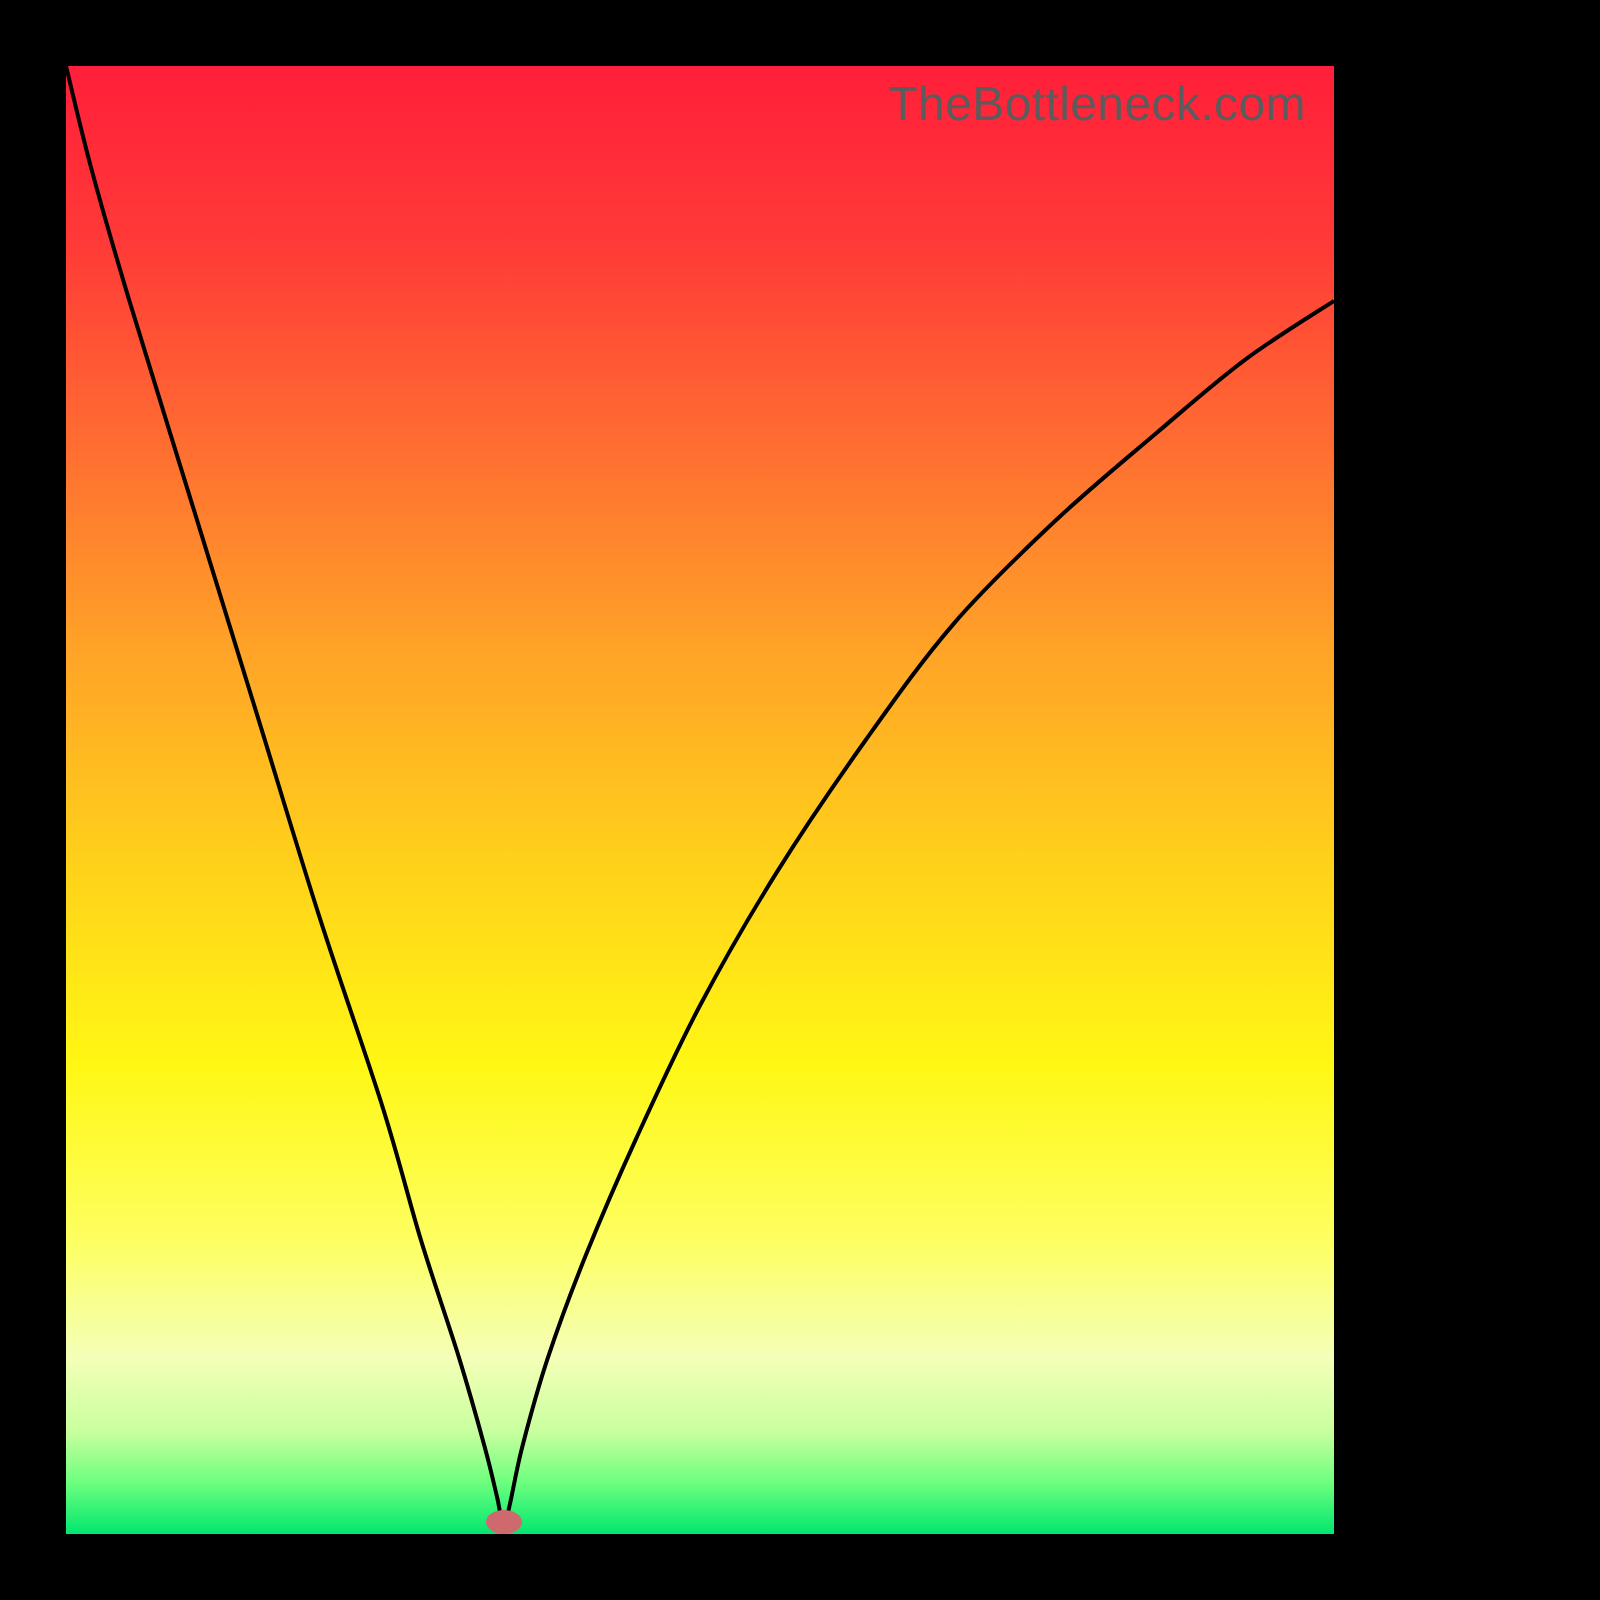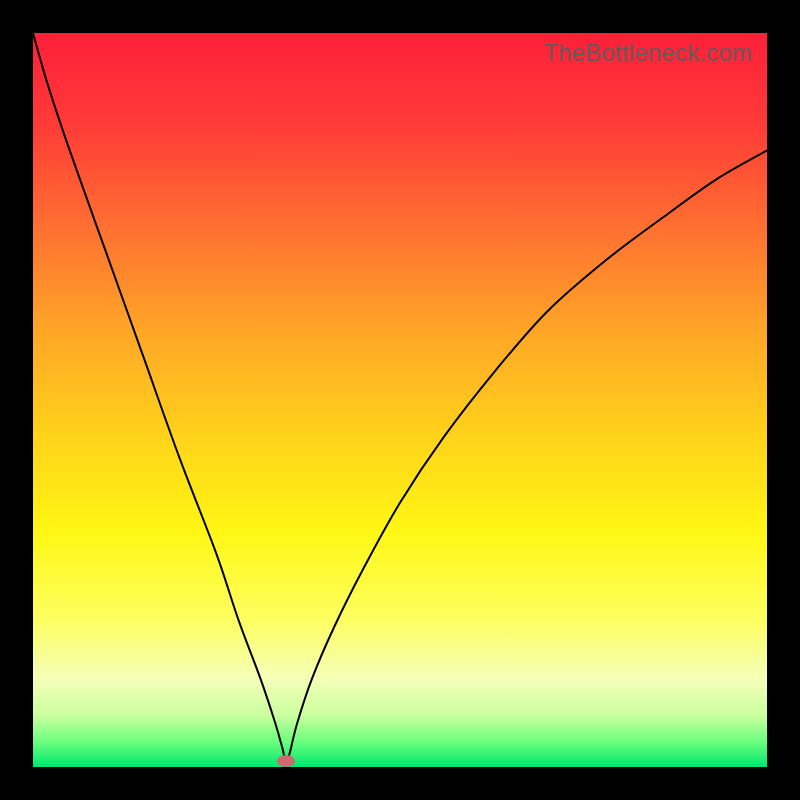--- a/index.html
+++ b/index.html
@@ -16,21 +16,21 @@
     left: 0;
     top: 0;
     width: 800px;
     height: 800px;
     background: #000;
   }
   .plot {
     position: absolute;
     left: 33px;
     top: 33px;
-    width: 734px;
+    width: 634px;
     height: 734px;
     
   }
   .watermark {
     position: absolute;
     top: 6px;
     right: 14px;
     color: #5c5c5c;
     font-size: 24px;
     font-weight: 500;

